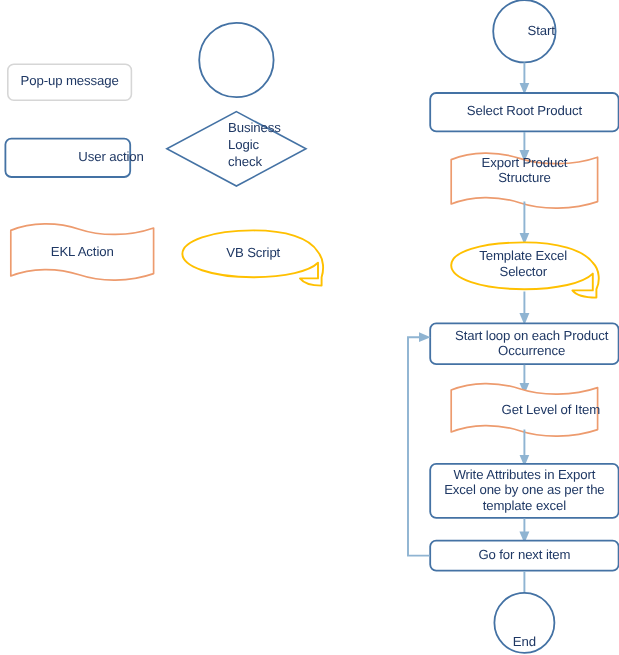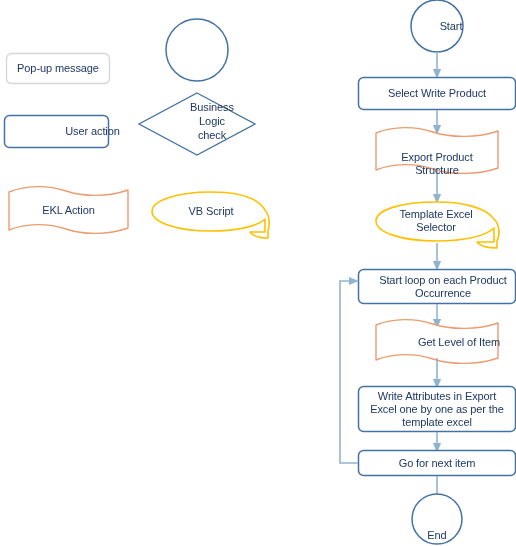--- a/index.html
+++ b/index.html
@@ -36,21 +36,20 @@
     justify-content: center;
     pointer-events: none;
     letter-spacing: -0.1px;
   }
   .legend-label {
     position: absolute;
     color: #1F3864;
     font-family: "Liberation Sans", sans-serif;
     font-size: 11px;
     line-height: 13px;
-    text-align: center;
     white-space: pre-line;
     display: flex;
     align-items: center;
     justify-content: center;
     pointer-events: none;
     letter-spacing: -0.1px;
   }
 </style>
 </head>
 <body>
@@ -203,23 +202,23 @@
 <div class="legend-label" style="left:166px; top:20px; width:62px; height:60px;"></div>
 
 <div class="legend-label" style="left:176px; top:99px; width:72px; height:43px; line-height:14px;">Business
 Logic
 check</div>
 
 <div class="legend-label" style="left:161px; top:196px; width:100px; height:31px;">VB Script</div>
 
 <div class="node-label" style="left:411px; top:12px; width:52px; height:28px;margin-left:14px;">Start</div>
 
-<div class="node-label" style="left:358px; top:78px; width:158px; height:31px;">Select Write Product</div>
-
-<div class="node-label" style="left:377px; top:146px; width:120px; height:36px;">Export Product
+<div class="node-label" style="left:358px; top:78px; width:158px; height:31px;">Select Root Product</div>
+
+<div class="node-label" style="left:377px; top:125px; width:120px; height:36px;">Export Product
 Structure</div>
 
 <div class="node-label" style="left:377px; top:204px; width:118px; height:34px;">Template Excel
 Selector</div>
 
 <div class="node-label" style="left:364px; top:270px; width:158px; height:33px;">Start loop on each Product
 Occurrence</div>
 
 <div class="node-label" style="left:393px; top:326px; width:132px; height:32px;">Get Level of Item</div>
 

